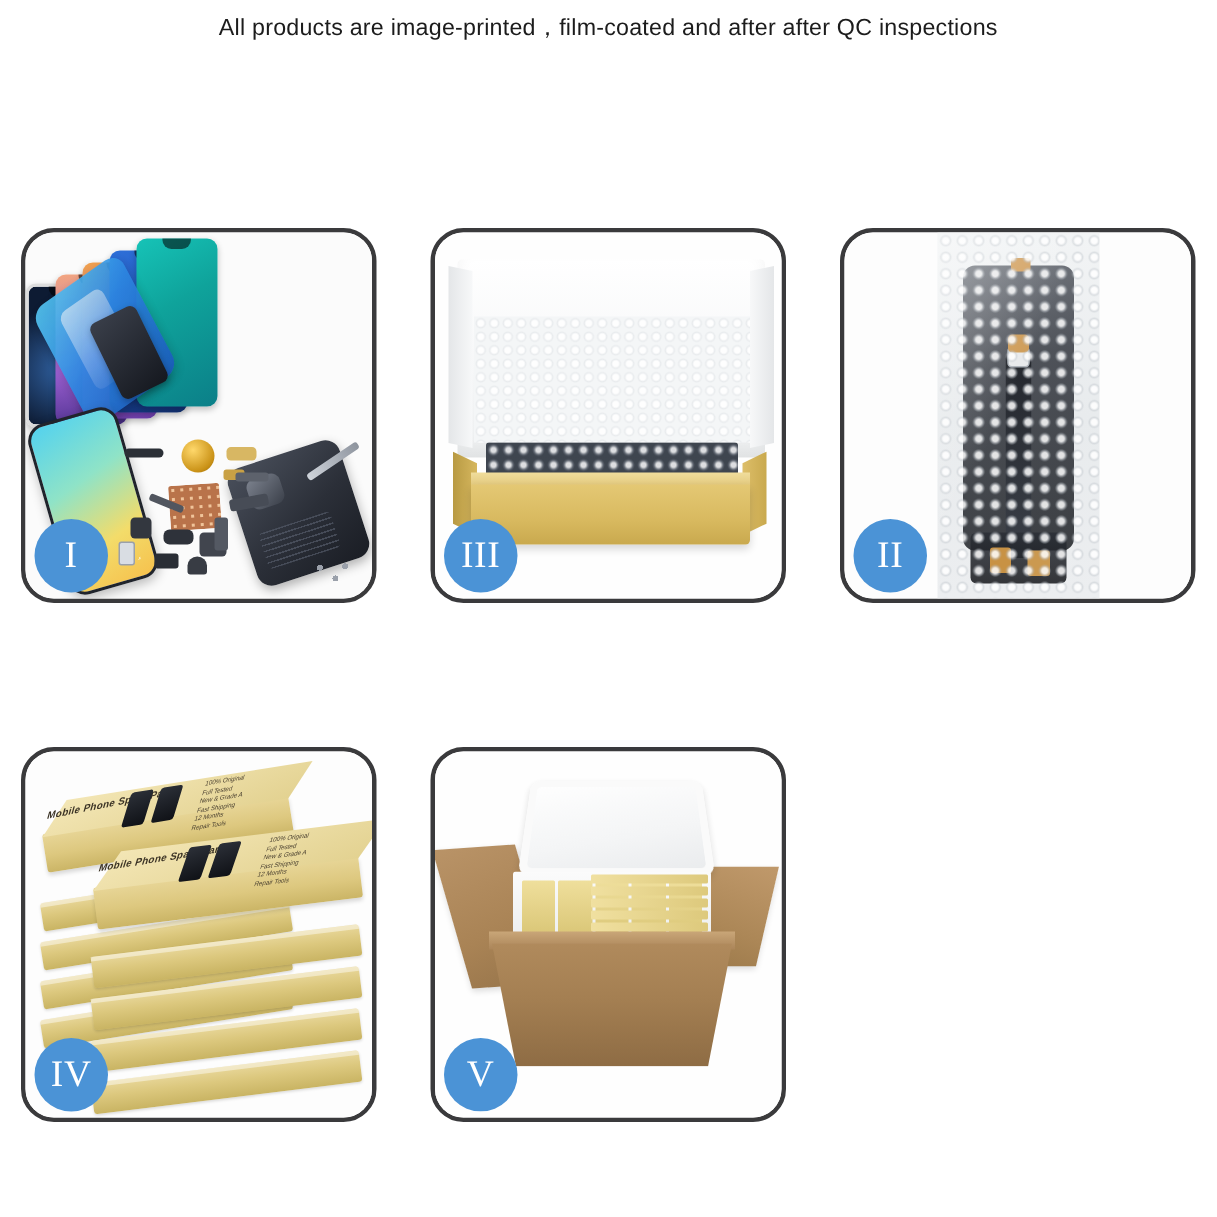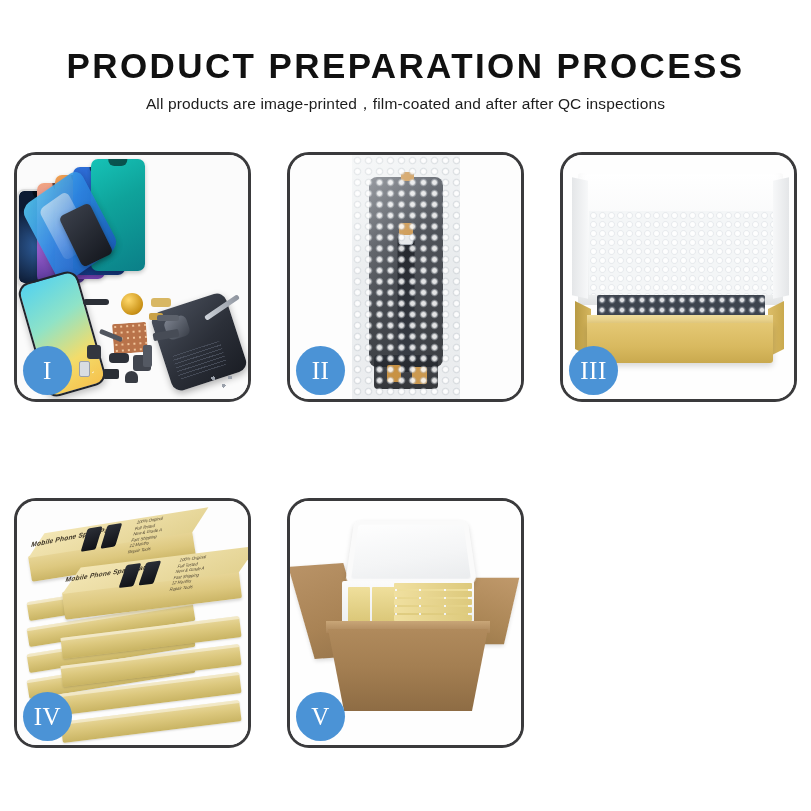--- a/index.html
+++ b/index.html
@@ -441,21 +441,20 @@
     position:absolute; left: 46px; top: 182px; width: 18px; height: 18px;
     background: #9c7448; opacity:.8;
   }
 </style>
 </head>
 <body>
 
 <div class="page">
 
   <div class="header">
-    <div class="title">PRODUCT PREPARATION PROCESS</div>
     <div class="subtitle">All products are image-printed，film-coated and after after QC inspections</div>
   </div>
 
   <div class="grid">
 
     <div class="panel">
       <div class="panel-inner p1">
         <div class="ph e">
             <span class="notch"></span>
           </div>
@@ -490,51 +489,51 @@
         <div class="part pt11"></div>
         <div class="part pt12"></div>
         <div class="part pt13"></div>
         <div class="tweezer"></div>
         <div class="screws"></div>
       </div>
       <div class="badge">I</div>
     </div>
 
     <div class="panel">
+      <div class="panel-inner p3">
+        <div class="lid"></div>
+        <div class="foam"></div>
+        <div class="bwrap"></div>
+        <div class="boxleft"></div>
+        <div class="boxright"></div>
+        <div class="boxtoprim"></div>
+        <div class="boxfront"></div>
+      </div>
+      <div class="badge">III</div>
+    </div>
+
+    <div class="panel">
       <div class="panel-inner p2">
         <div class="bagwrap">
           <div class="lcd"></div>
           <div class="flex"></div>
           <div class="conn"></div>
           <div class="darkfoot"></div>
           <div class="tapeA"></div>
           <div class="tapeB"></div>
           <div class="tapeC"></div>
           <div class="tapeD"></div>
           <div class="bubbles"></div>
           <div class="gloss"></div>
         </div>
       </div>
       <div class="badge">II</div>
     </div>
 
     <div class="panel">
-      <div class="panel-inner p3">
-        <div class="lid"></div>
-        <div class="foam"></div>
-        <div class="bwrap"></div>
-        <div class="boxleft"></div>
-        <div class="boxright"></div>
-        <div class="boxtoprim"></div>
-        <div class="boxfront"></div>
-      </div>
-      <div class="badge">III</div>
-    </div>
-
-    <div class="panel">
       <div class="panel-inner p4">
         <div class="stack">
 
           <div class="slab" style="left:4px;  top:74px;  width:168px; height:19px; transform:rotate(-9deg);"></div>
           <div class="slab" style="left:4px;  top:100px; width:168px; height:19px; transform:rotate(-9deg);"></div>
           <div class="slab" style="left:4px;  top:126px; width:168px; height:19px; transform:rotate(-9deg);"></div>
           <div class="slab" style="left:4px;  top:152px; width:168px; height:19px; transform:rotate(-9deg);"></div>
 
           <div class="slab" style="left:38px; top:112px; width:180px; height:21px; transform:rotate(-7deg);"></div>
           <div class="slab" style="left:38px; top:140px; width:180px; height:21px; transform:rotate(-7deg);"></div>

